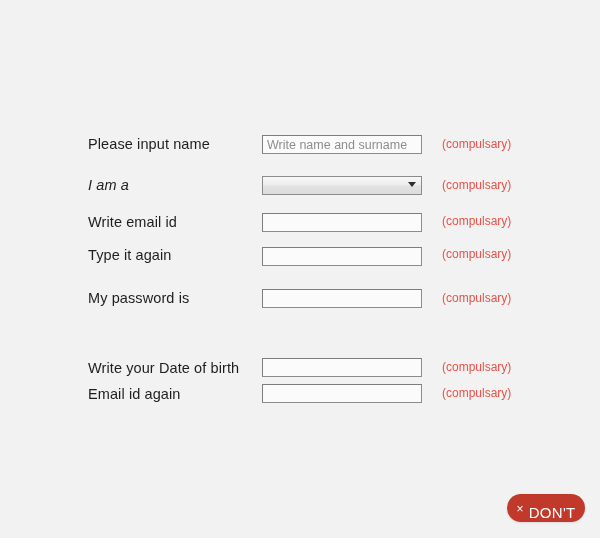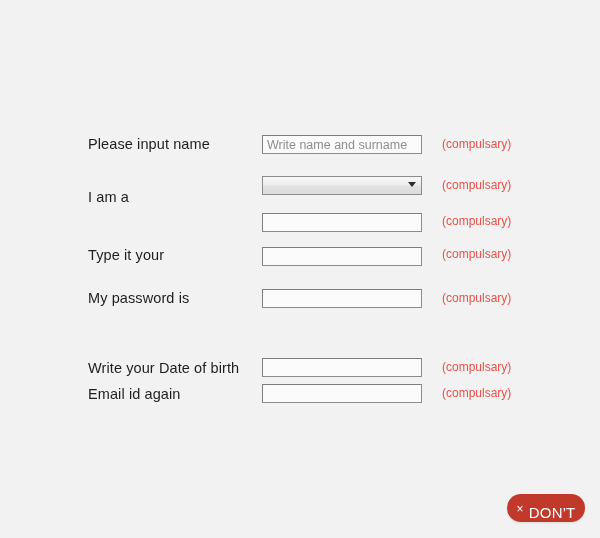--- a/index.html
+++ b/index.html
@@ -163,36 +163,37 @@
 
   <div class="form-area">
       <div class="row" style="top: 133px;">
         <div class="row-label" style="top: 0px;">Please input name</div>
         <div class="row-control" style="top: 2px;">
           <input type="text" class="text-input" placeholder="Write name and surname" style="">
         </div>
         <div class="row-note" style="top: 1px;">(compulsary)</div>
       </div>
       <div class="row" style="top: 174px;">
-        <div class="row-label" style="top: 12px;">I am a</div>
+        <div class="row-label" style="top: 0px; font-style: italic;">I am a</div>
         <div class="row-control" style="top: 2px;">
           <div class="select-wrap">
             <span class="select-arrow"></span>
           </div>
         </div>
         <div class="row-note" style="top: 1px;">(compulsary)</div>
       </div>
       <div class="row" style="top: 211px;">
+        <div class="row-label" style="top: 0px;">Write email id</div>
         <div class="row-control" style="top: 2px;">
           <input type="text" class="text-input" placeholder="" style="">
         </div>
         <div class="row-note" style="top: 0px;">(compulsary)</div>
       </div>
       <div class="row" style="top: 244px;">
-        <div class="row-label" style="top: 0px;">Type it your</div>
+        <div class="row-label" style="top: 0px;">Type it again</div>
         <div class="row-control" style="top: 3px;">
           <input type="text" class="text-input" placeholder="" style="">
         </div>
         <div class="row-note" style="top: 0px;">(compulsary)</div>
       </div>
       <div class="row" style="top: 287px;">
         <div class="row-label" style="top: 0px; text-align: right;">My password is</div>
         <div class="row-control" style="top: 2px;">
           <input type="text" class="text-input" placeholder="" style="">
         </div>

